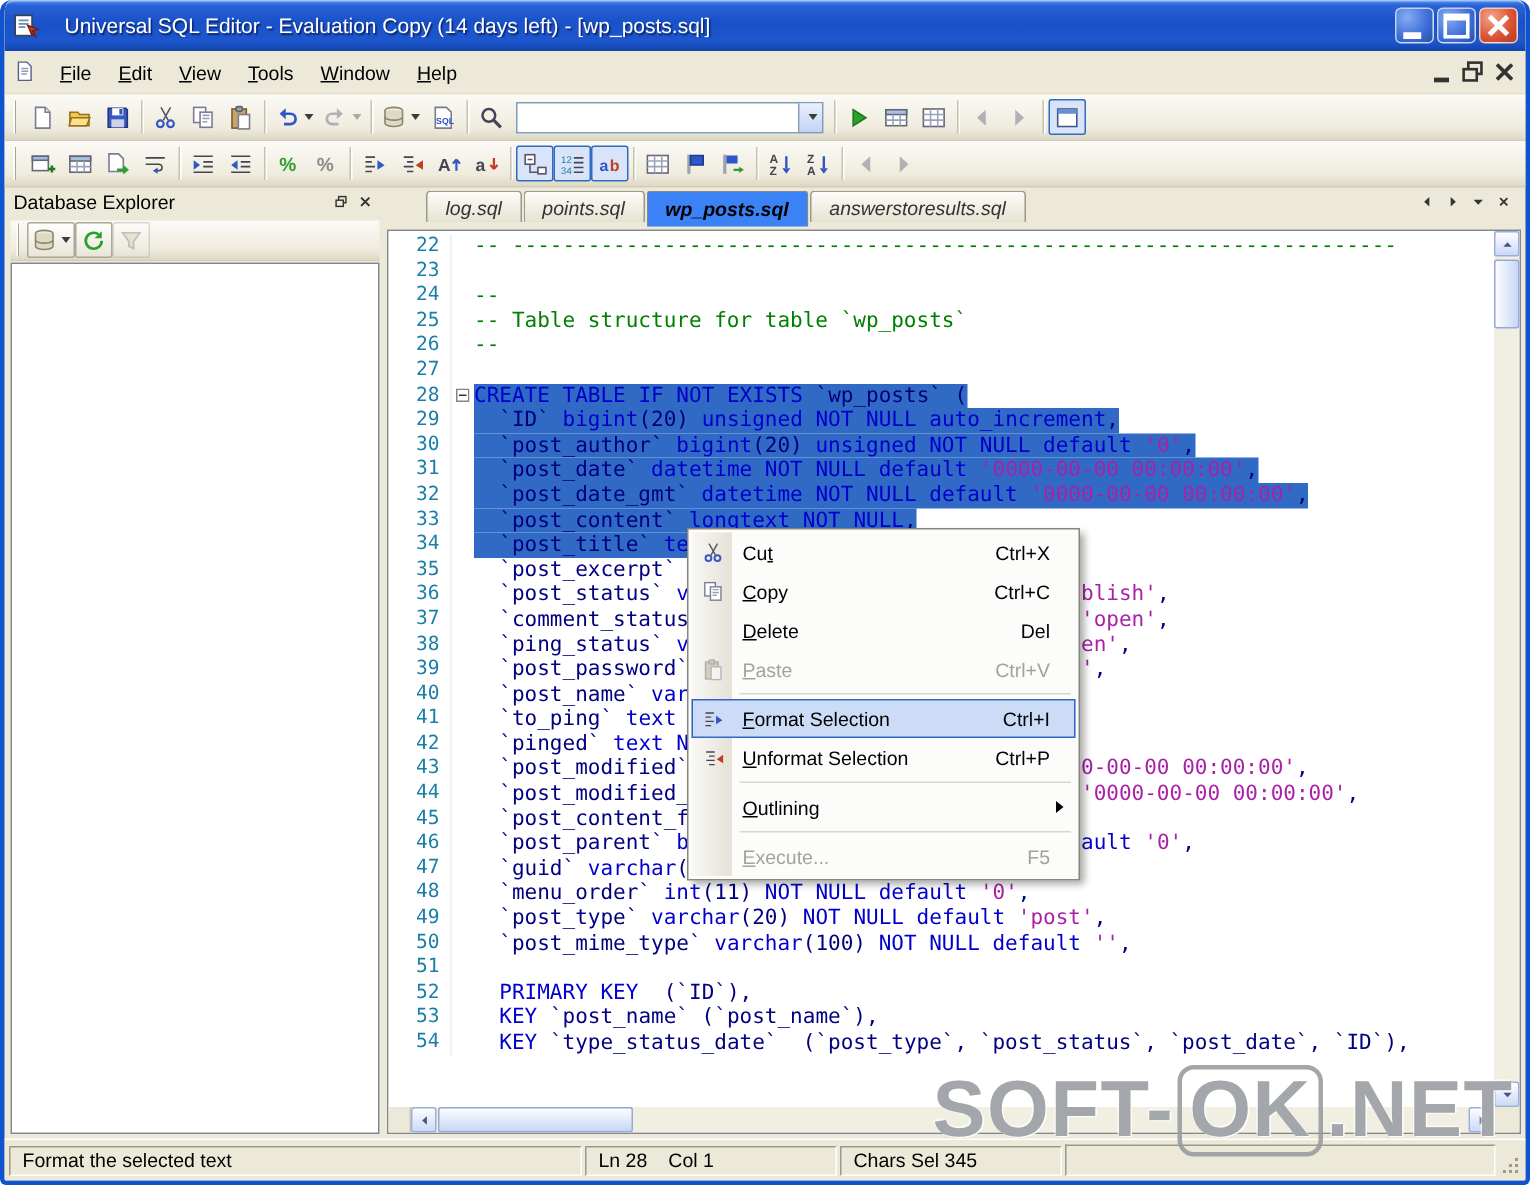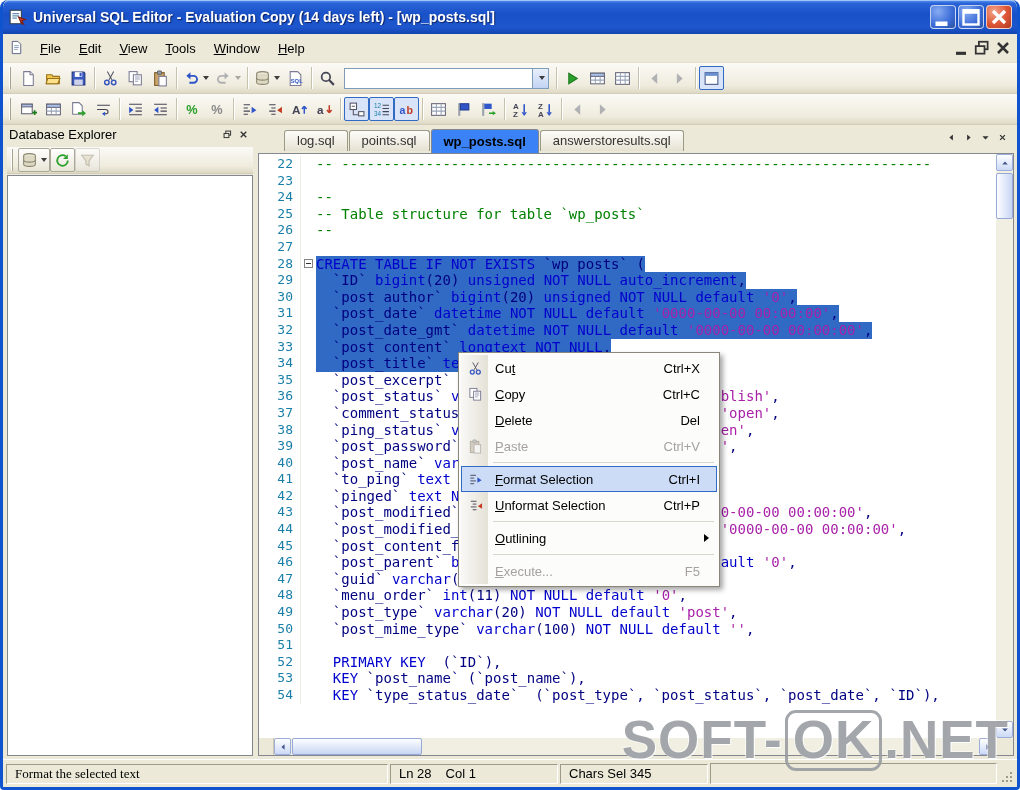--- a/index.html
+++ b/index.html
@@ -11,22 +11,22 @@
   }
   
   .titlebar{
     height:34px;display:flex;align-items:center;padding:0 5px 0 6px;
     border-radius:6px 6px 0 0;
     background:linear-gradient(180deg,#5A9AF5 0%,#2A63D8 10%,#1951C8 42%,#1E56CE 80%,#1144AE 100%);
     box-shadow:inset 0 1px 0 rgba(255,255,255,.45);
   }
   .app-icon{width:18px;height:18px;flex:none;}
   .app-icon svg{width:18px;height:18px;}
-  .title-text{flex:1;color:#fff;font-weight:bold;font-size:14px;white-space:nowrap;overflow:hidden;
-    text-shadow:1px 1px 1px rgba(0,0,30,.6);margin-left:6px;}
+  .title-text{flex:1;color:#fff;font-weight:normal;font-size:14px;white-space:nowrap;overflow:hidden;
+    text-shadow:1px 1px 1px rgba(0,0,30,.6);margin-left:16px;}
   .title-buttons{display:flex;gap:2px;flex:none;}
   .tbtn{width:26px;height:24px;border-radius:4px;border:1px solid rgba(255,255,255,.7);
     background:radial-gradient(circle at 30% 25%,#86ACF2,#3C6CD8 60%,#29519F);
     display:flex;align-items:center;justify-content:center;}
   .tbtn svg{width:15px;height:15px;}
   .tbtn.tclose{background:radial-gradient(circle at 30% 25%,#F4A58C,#DD5636 55%,#B03A20);}
   
   .menubar{height:29px;display:flex;align-items:center;background:#ECE9D8;padding:0 4px;border-bottom:1px solid #E3DFCB;}
   .mdi-icon{width:18px;height:16px;margin:0 4px 0 2px;}
   .mdi-icon svg{width:15px;height:15px;}
@@ -60,21 +60,21 @@
   .exp-title{flex:1;}
   .exp-btn{width:16px;height:14px;display:flex;align-items:center;justify-content:center;}
   .exp-btn svg{width:11px;height:11px;}
   .exp-toolbar{height:27px;display:flex;align-items:center;
     background:linear-gradient(180deg,#FBFAF6,#EFEBDD 75%,#DED9C5);border-bottom:1px solid #D2CDB8;margin-bottom:1px;}
   .exp-toolbar .framed{border:1px solid #ACA899;background:linear-gradient(#FFFFFF,#E9E5D6);}
   .exp-body{flex:1;background:#fff;border:1px solid #828790;}
   .splitter{width:5px;flex:none;}
   
   .editor-pane{flex:1;min-width:0;display:flex;flex-direction:column;padding:2px 3px 3px 0;}
-  .tabbar{height:26px;display:flex;align-items:center;padding-left:26px;position:relative;}
+  .tabbar{height:26px;display:flex;align-items:flex-start;padding-left:26px;position:relative;font-style:italic;}
   .tab{height:21px;padding:0 12px;display:flex;align-items:center;margin-right:1px;
     background:linear-gradient(180deg,#FDFCF9,#E6E2D2);border:1px solid #9B9A86;border-bottom:none;
     border-radius:3px 3px 0 0;color:#333;white-space:nowrap;}
   .tab.active{background:#3b82f6;height:24px;font-weight:bold;color:#000;z-index:2;margin-bottom:-1px;
     border-color:#828790;}
   .tab-buttons{margin-left:auto;display:flex;align-items:center;gap:1px;padding:0 4px 6px 0;}
   .tab-btn{width:16px;height:15px;display:flex;align-items:center;justify-content:center;}
   .tab-btn .ic{width:11px;height:11px;}
   
   .editor{flex:1;position:relative;background:#fff;border:1px solid #828790;overflow:hidden;}
@@ -106,21 +106,21 @@
   .h-split{width:15px;height:17px;flex:none;background:#ECE9D8;border-right:1px solid #C9C5B2;}
   .hthumb{width:130px;height:17px;flex:none;border:1px solid #95A8D7;border-radius:2px;
     background:linear-gradient(180deg,#FDFEFF,#C8D6F4);margin-left:1px;}
   .hfill{flex:1;}
   .sb-corner{position:absolute;right:0;bottom:0;width:17px;height:17px;background:#ECE9D8;}
   
   .statusbar{position:absolute;left:0;right:0;bottom:0;height:28px;background:#ECE9D8;
     border-top:1px solid #fff;display:flex;align-items:center;gap:2px;padding:3px 3px;}
   .sb-panel{height:20px;display:flex;align-items:center;padding:0 8px;white-space:nowrap;
     border:1px solid;border-color:#9D9A88 #FFFFFF #FFFFFF #9D9A88;}
-  .sb-msg{flex:0 0 382px;font-family:Liberation Serif, serif;}
+  .sb-msg{flex:0 0 382px;}
   .sb-pos{flex:0 0 168px;}
   .sb-pos .colv{margin-left:14px;}
   .sb-sel{flex:0 0 148px;}
   .sb-fill{flex:1;align-self:stretch;height:auto;}
   .sb-grip{width:15px;height:15px;align-self:flex-end;flex:none;}
   .sb-grip svg{width:15px;height:15px;}
   
   .context-menu{position:absolute;left:455px;top:352px;width:262px;z-index:100;
     background:#FCFCFB;border:1px solid #8A867A;box-shadow:3px 3px 5px rgba(0,0,0,.35);padding:2px;}
   .cm-gutter{position:absolute;left:2px;top:2px;bottom:2px;width:27px;

